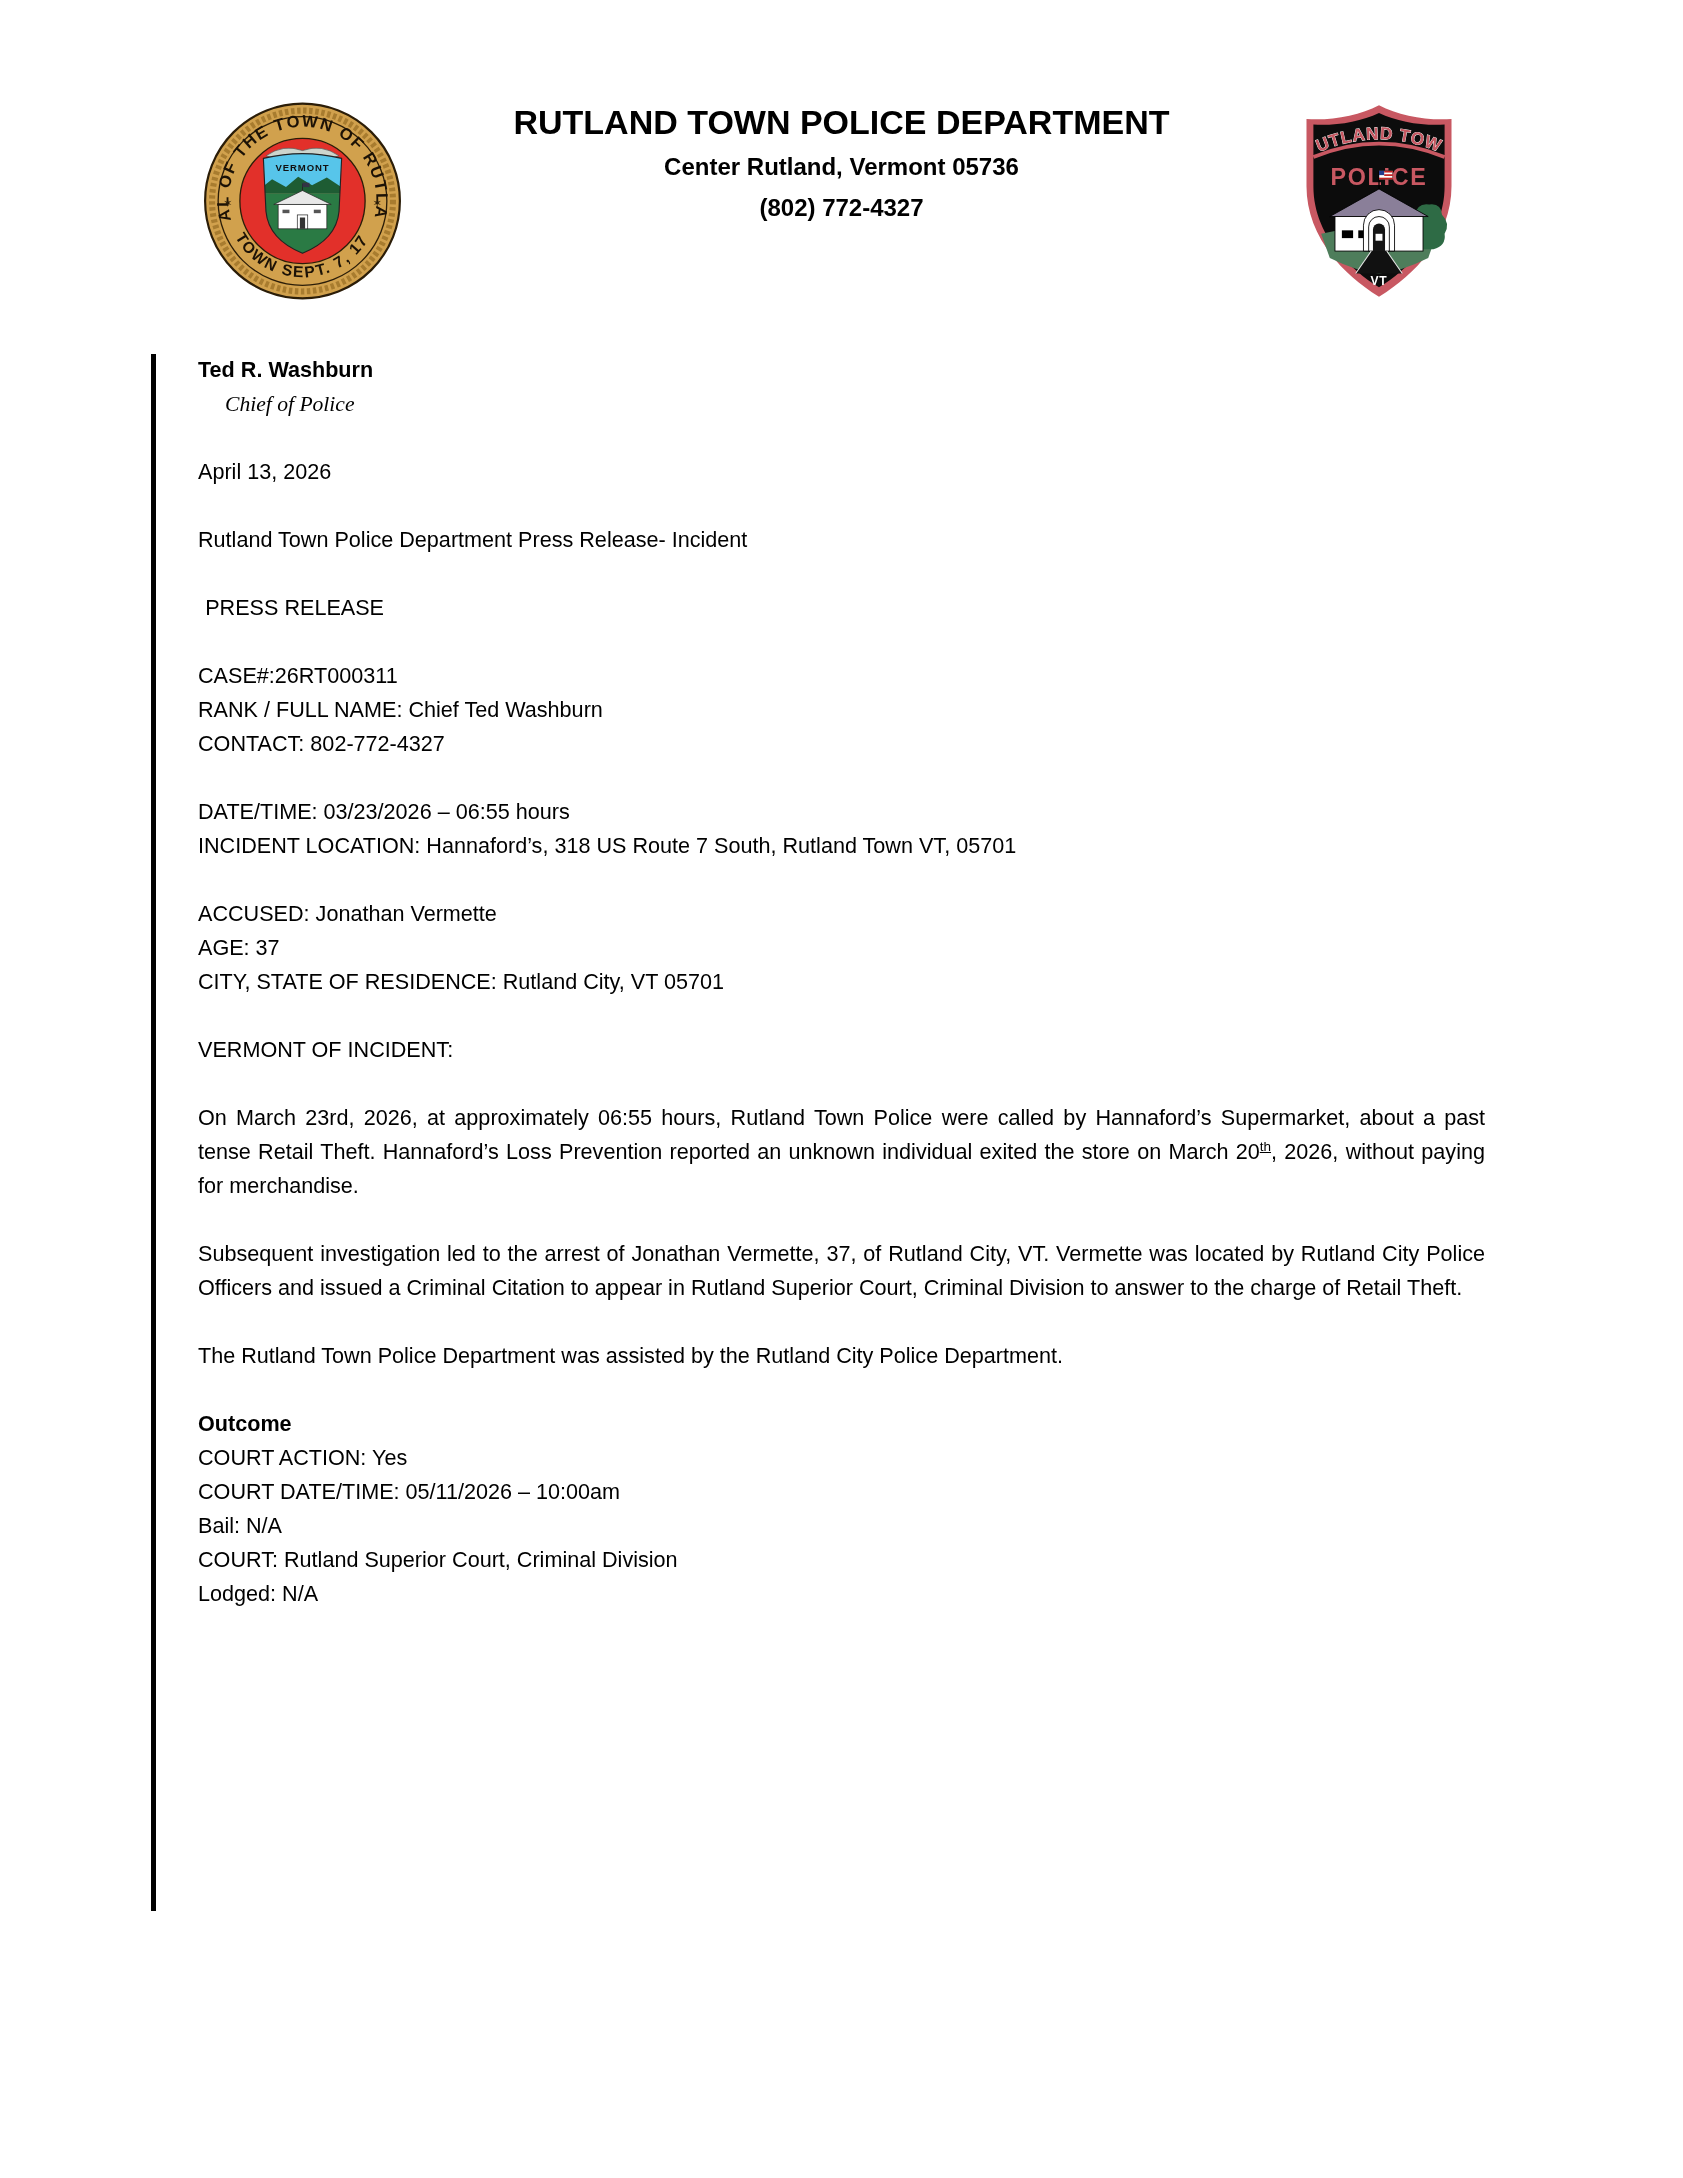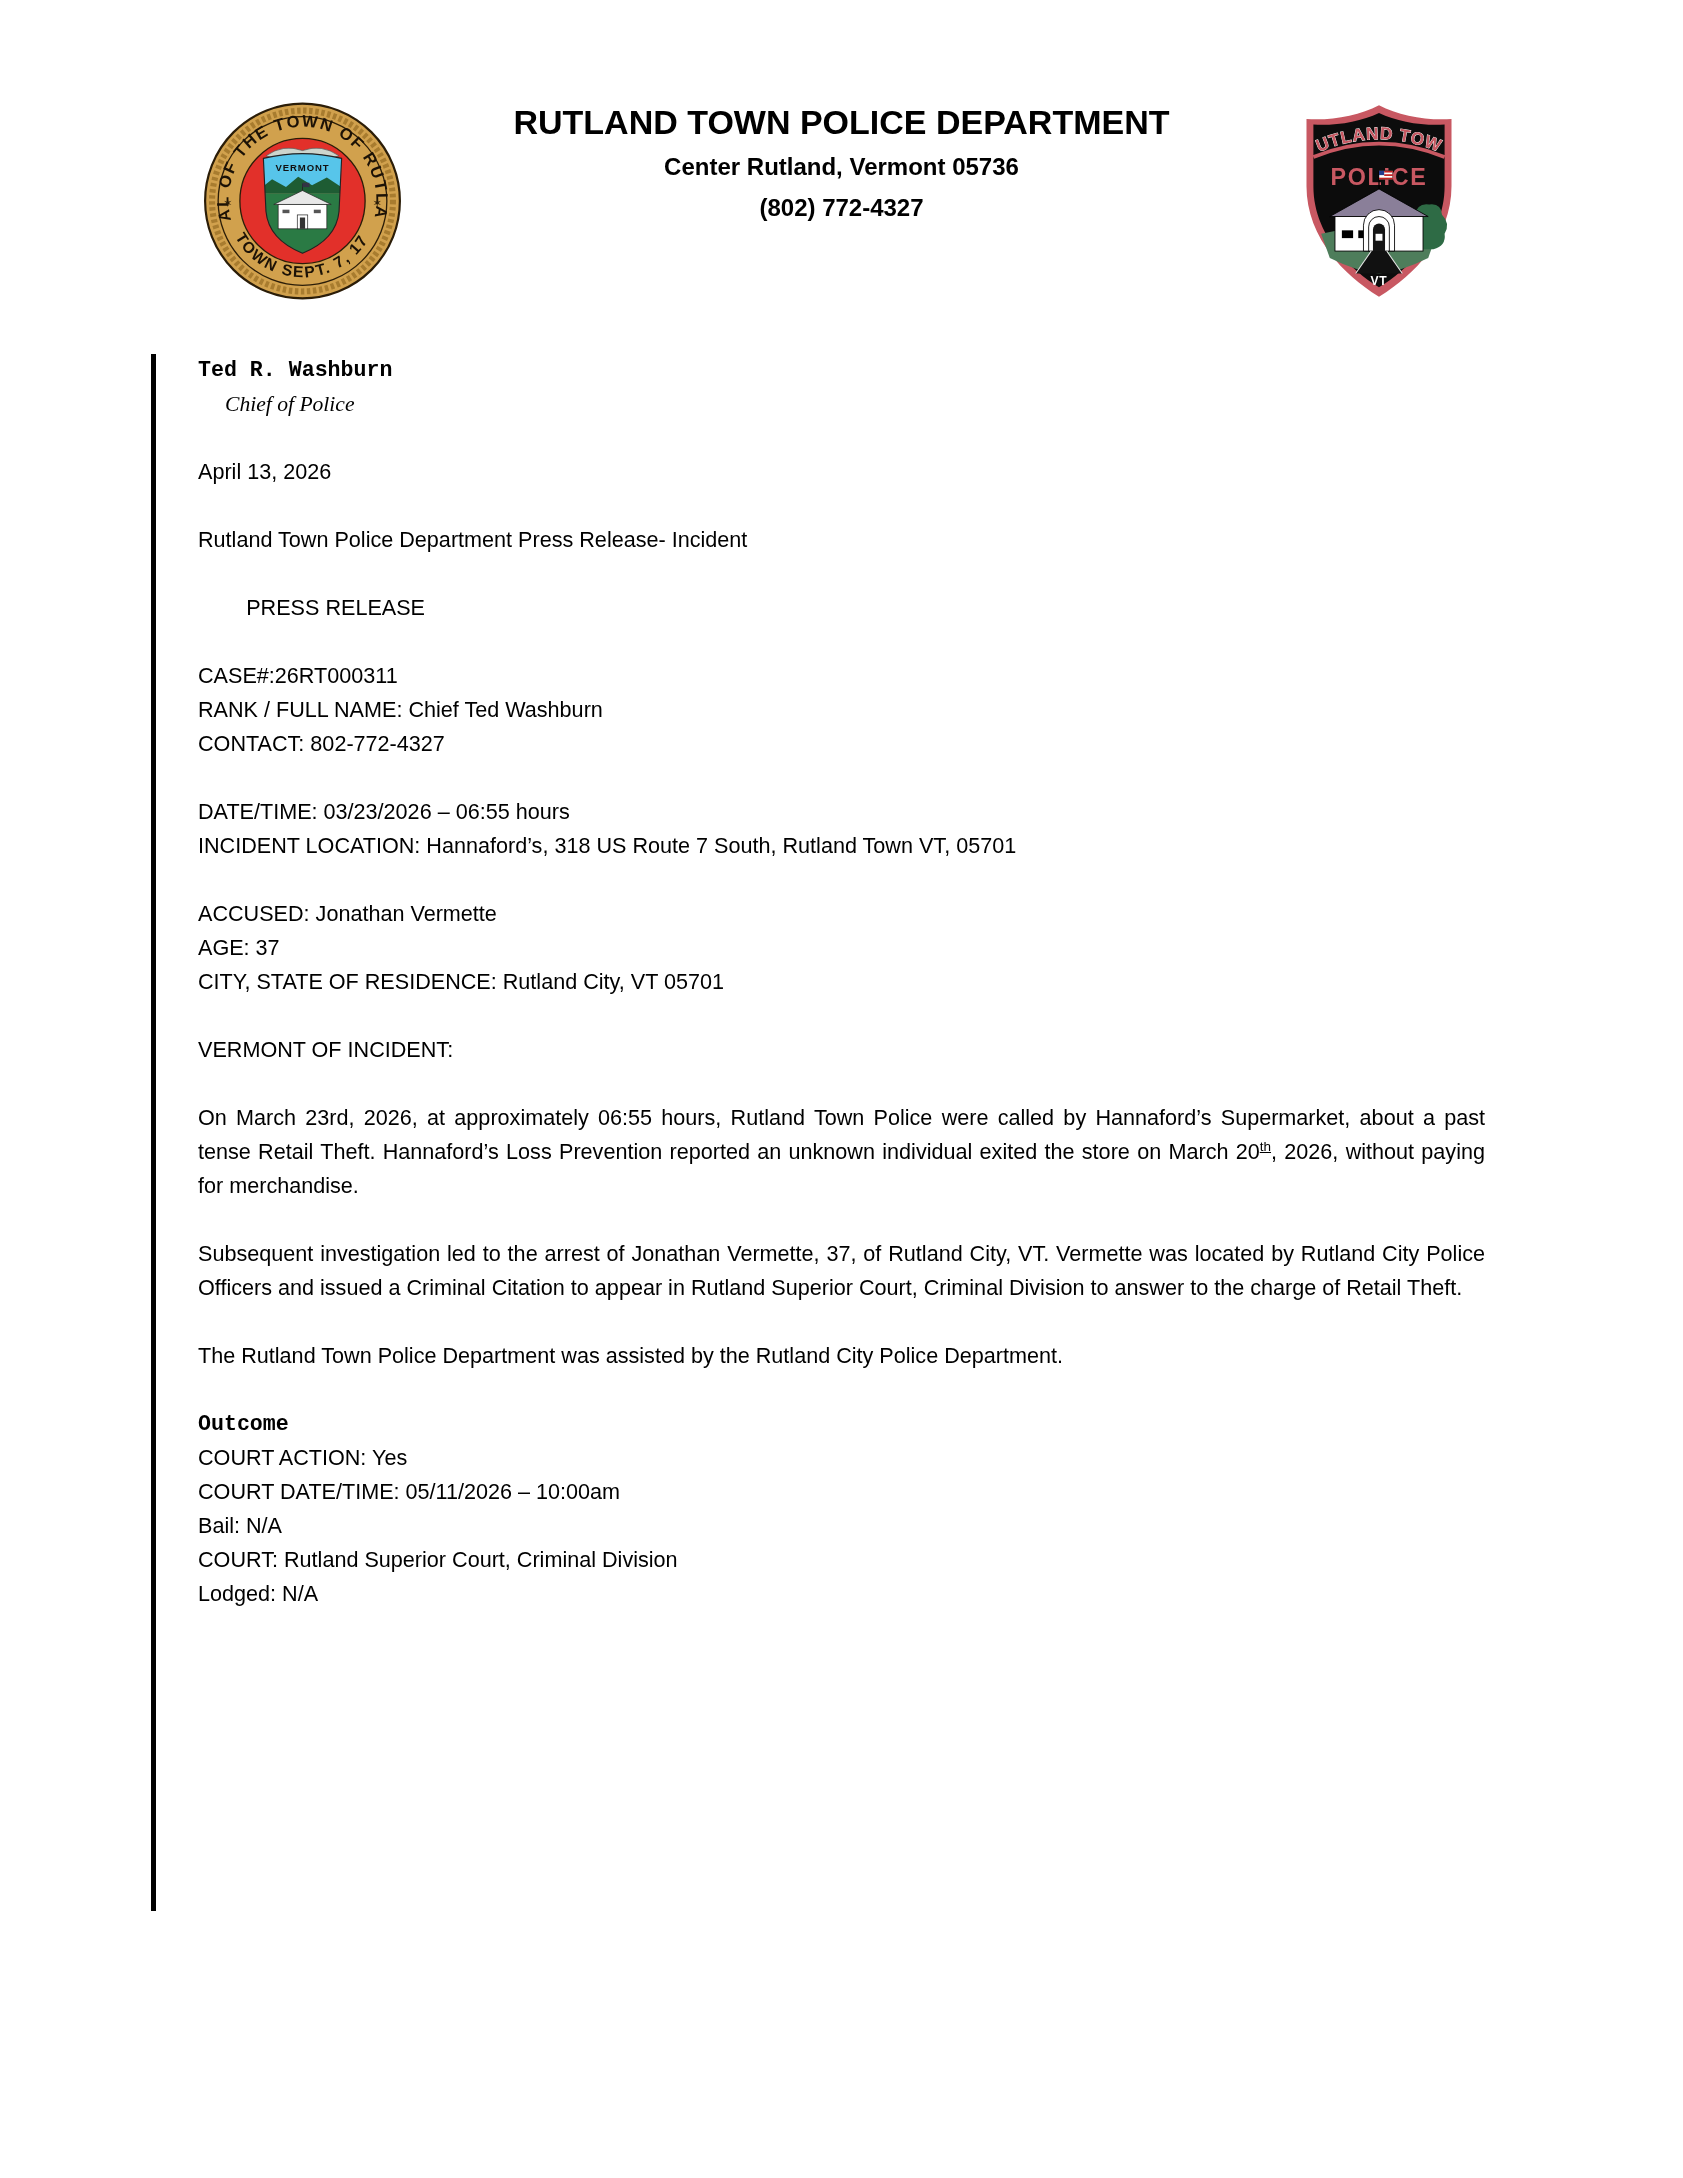--- a/index.html
+++ b/index.html
@@ -13,24 +13,24 @@
   .head-center{position:absolute;left:270px;right:270px;top:99px;text-align:center;}
   .dept-title{margin:0;font-size:34px;font-weight:bold;letter-spacing:0px;line-height:47px;}
   .addr{font-size:24px;font-weight:bold;line-height:41px;}
 
   
   .vrule{position:absolute;left:151px;top:354px;width:4.5px;height:1557px;background:#000;}
 
   
   .letter{position:absolute;left:198px;top:353px;width:1287px;}
   .ln,.para{margin:0;font-size:21.6px;line-height:34px;white-space:normal;}
-  .bold{font-weight:bold;font-family:Liberation Mono, monospace;}
+  .bold{font-weight:bold;}
   .italic{font-style:italic;}
   .ind30{padding-left:27px;font-family:Liberation Serif, serif;}
-  .ind8{padding-left:7.2px;margin-left:41px;}
+  .ind8{padding-left:7.2px;}
   .sp{height:34px;}
   .just{text-align:justify;}
   sup{font-size:13.5px;line-height:0;vertical-align:super;text-decoration:underline;}
 </style>
 </head>
 <body>
 
 <div class="page">
 
   <div class="letterhead">

